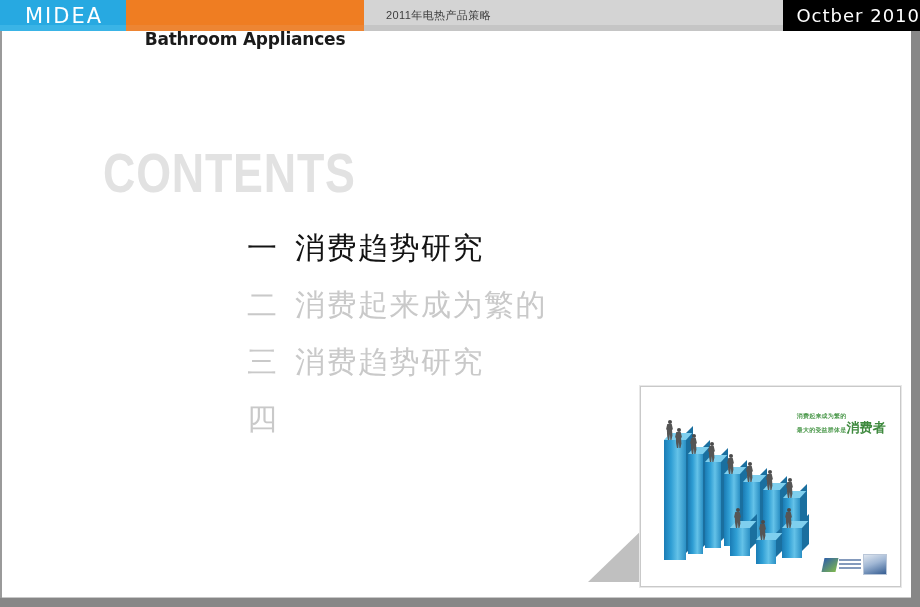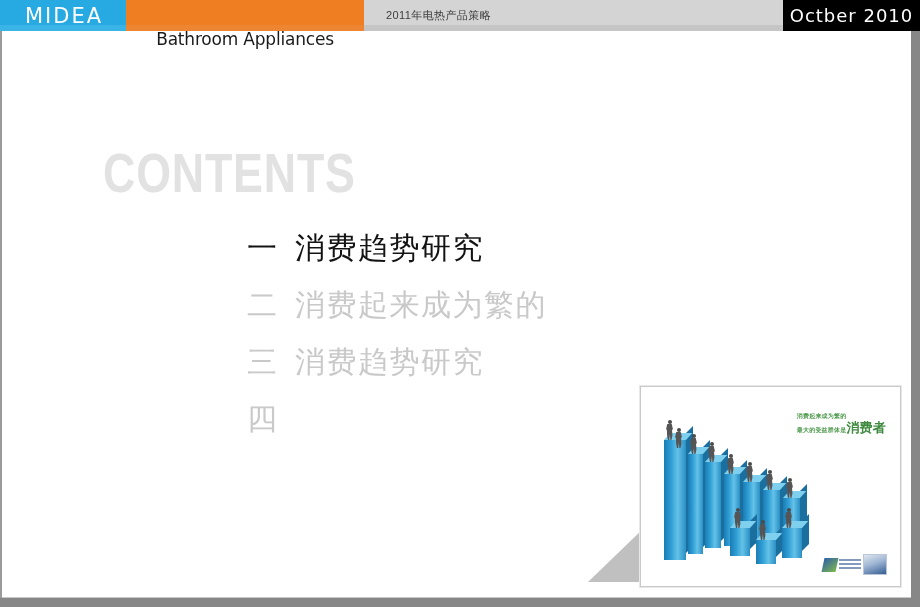--- a/index.html
+++ b/index.html
@@ -78,41 +78,41 @@
     padding-left: 2px;
   }
   .hdr-division {
     width: 238px;
     background: #ef7d22;
     justify-content: center;
   }
   .hdr-division .txt {
     color: #1a1a1a;
     font-size: 17px;
-    font-weight: 400;
+    font-weight: 700;
     letter-spacing: -0.2px;
     font-family: "DejaVu Sans", sans-serif;
     margin-top: 47px;
   }
   .hdr-title {
     flex: 1 1 auto;
     background: #d4d4d4;
     justify-content: flex-start;
     padding-left: 22px;
   }
   .hdr-title .txt {
     color: #3d3d3d;
     font-size: 11px;
     font-weight: 400;
     letter-spacing: 0.4px;
   }
   .hdr-date {
     width: 137px;
     background: #000000;
-    justify-content: center;
+    justify-content: flex-end;
   }
   .hdr-date .txt {
     color: #ffffff;
     font-size: 18px;
     letter-spacing: 1px;
     font-family: "DejaVu Sans", sans-serif;
   }
 
   
   #header-strip {

